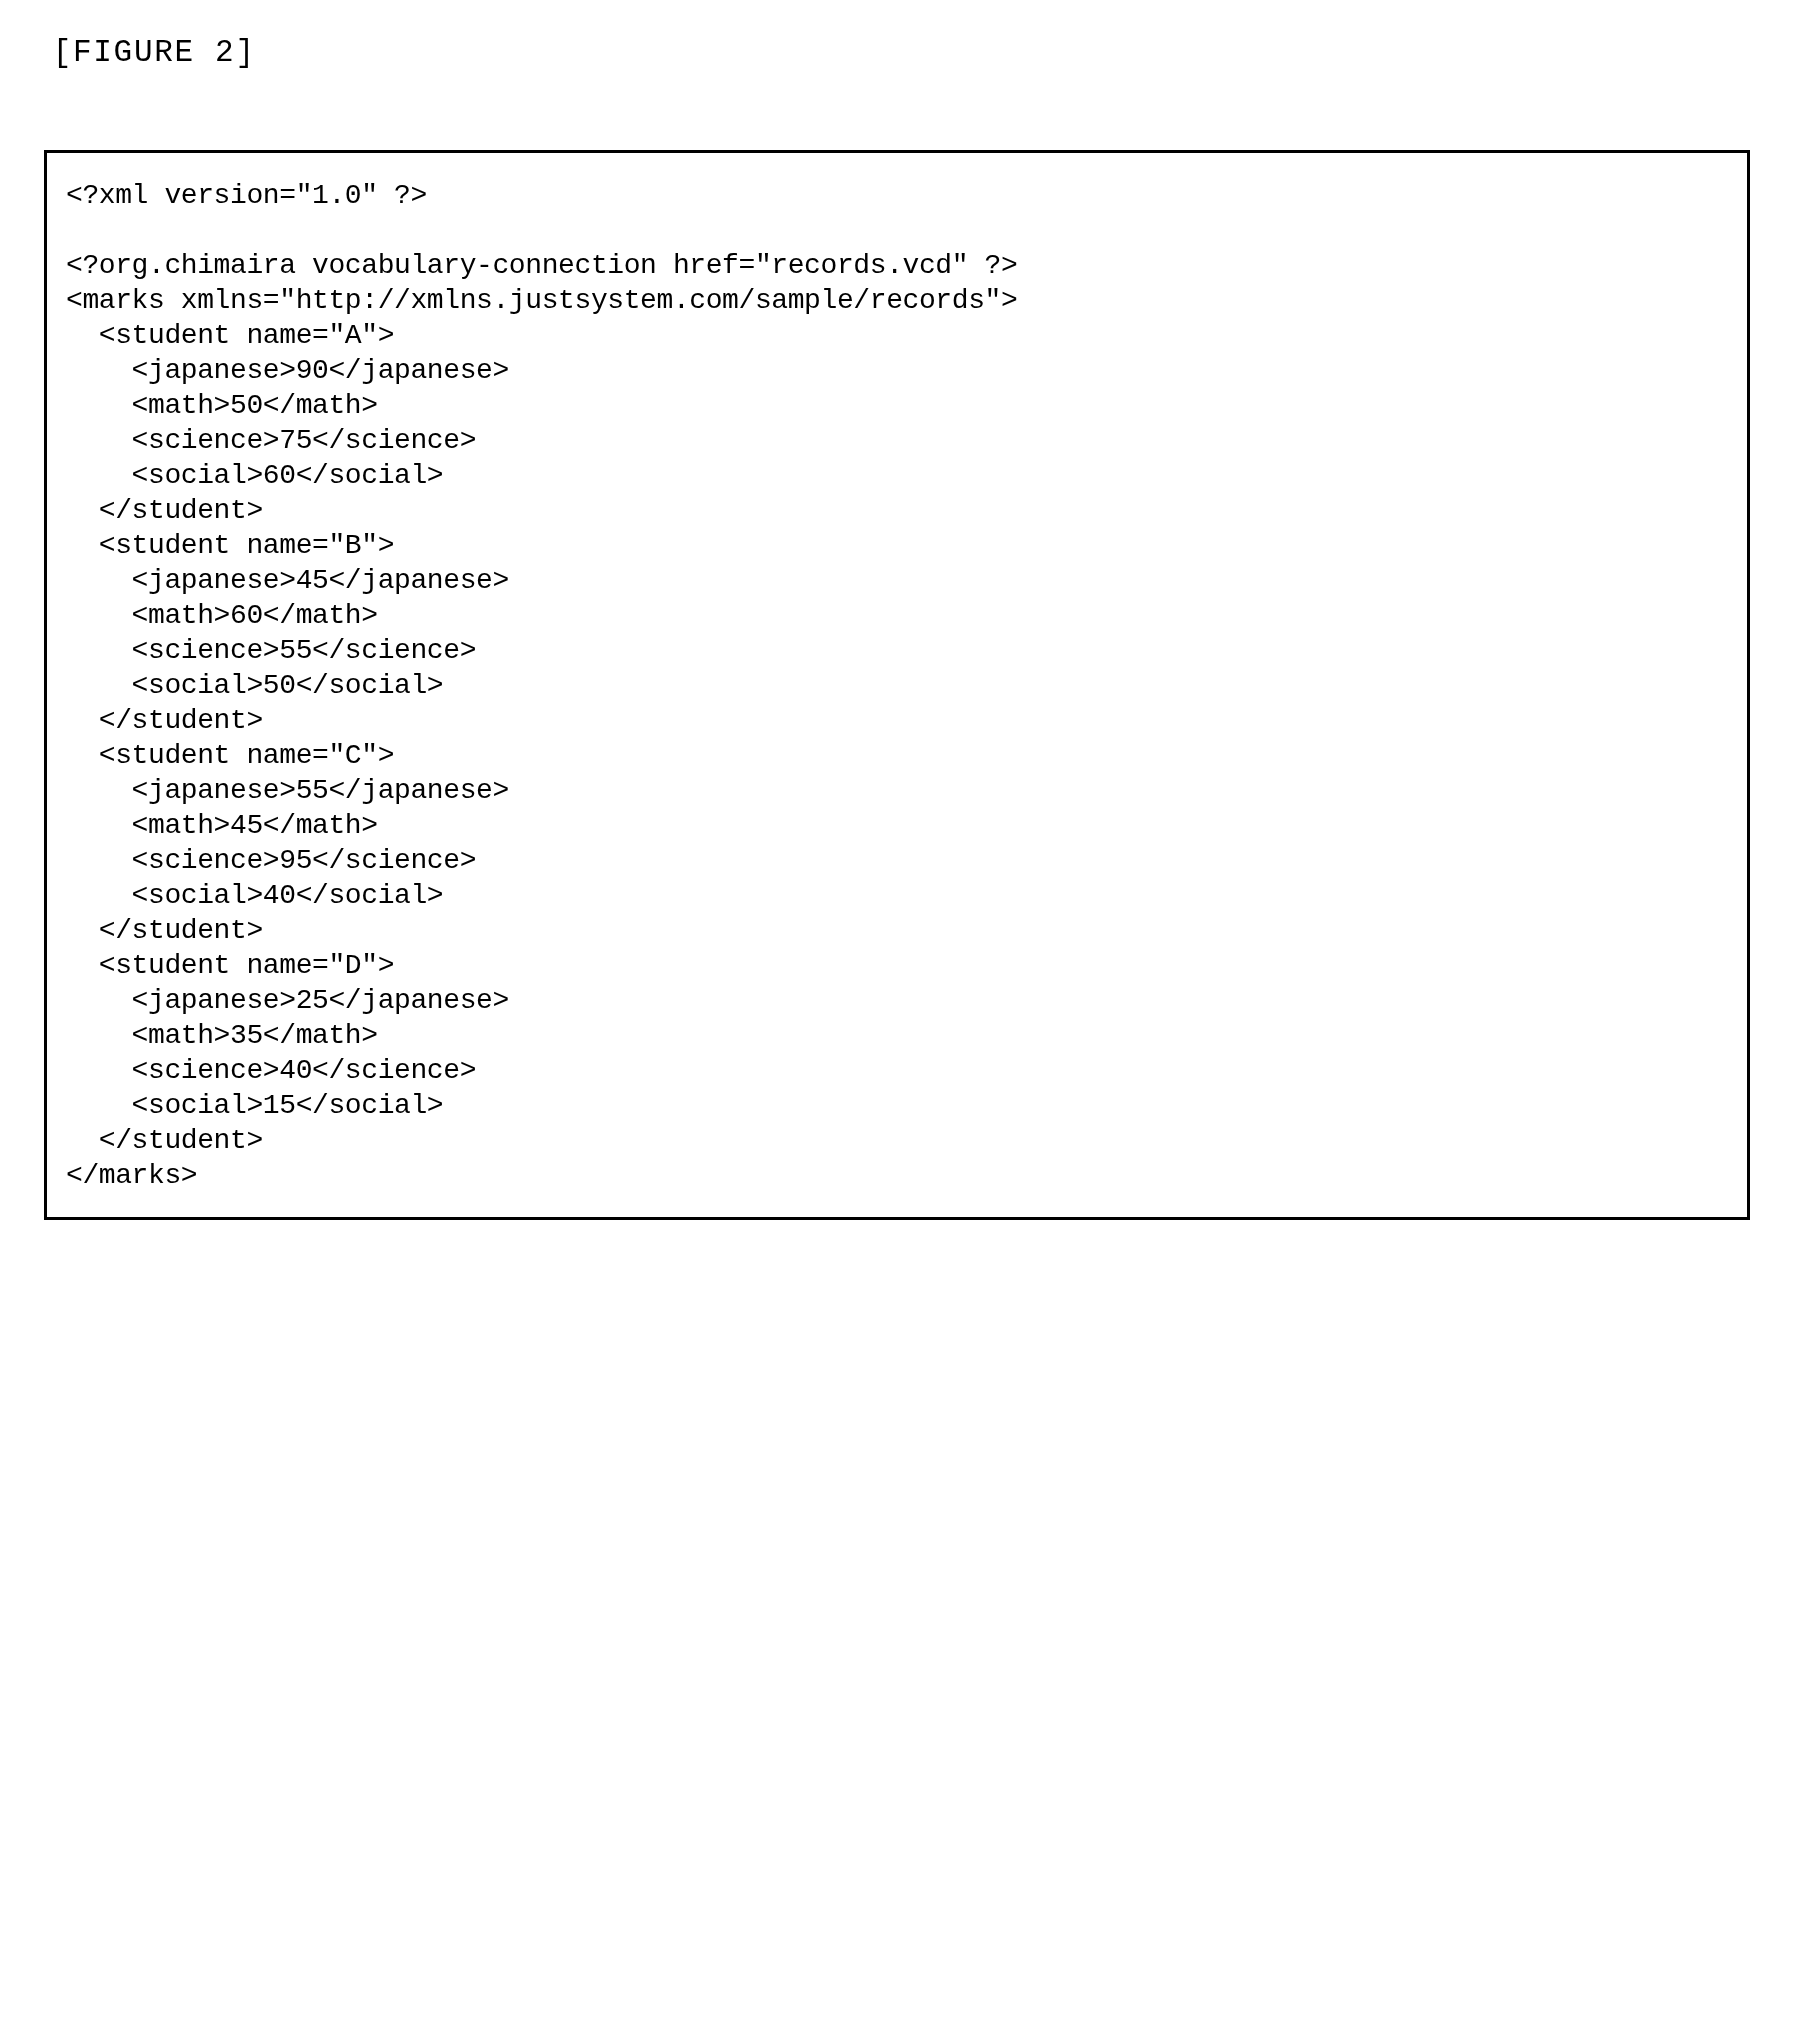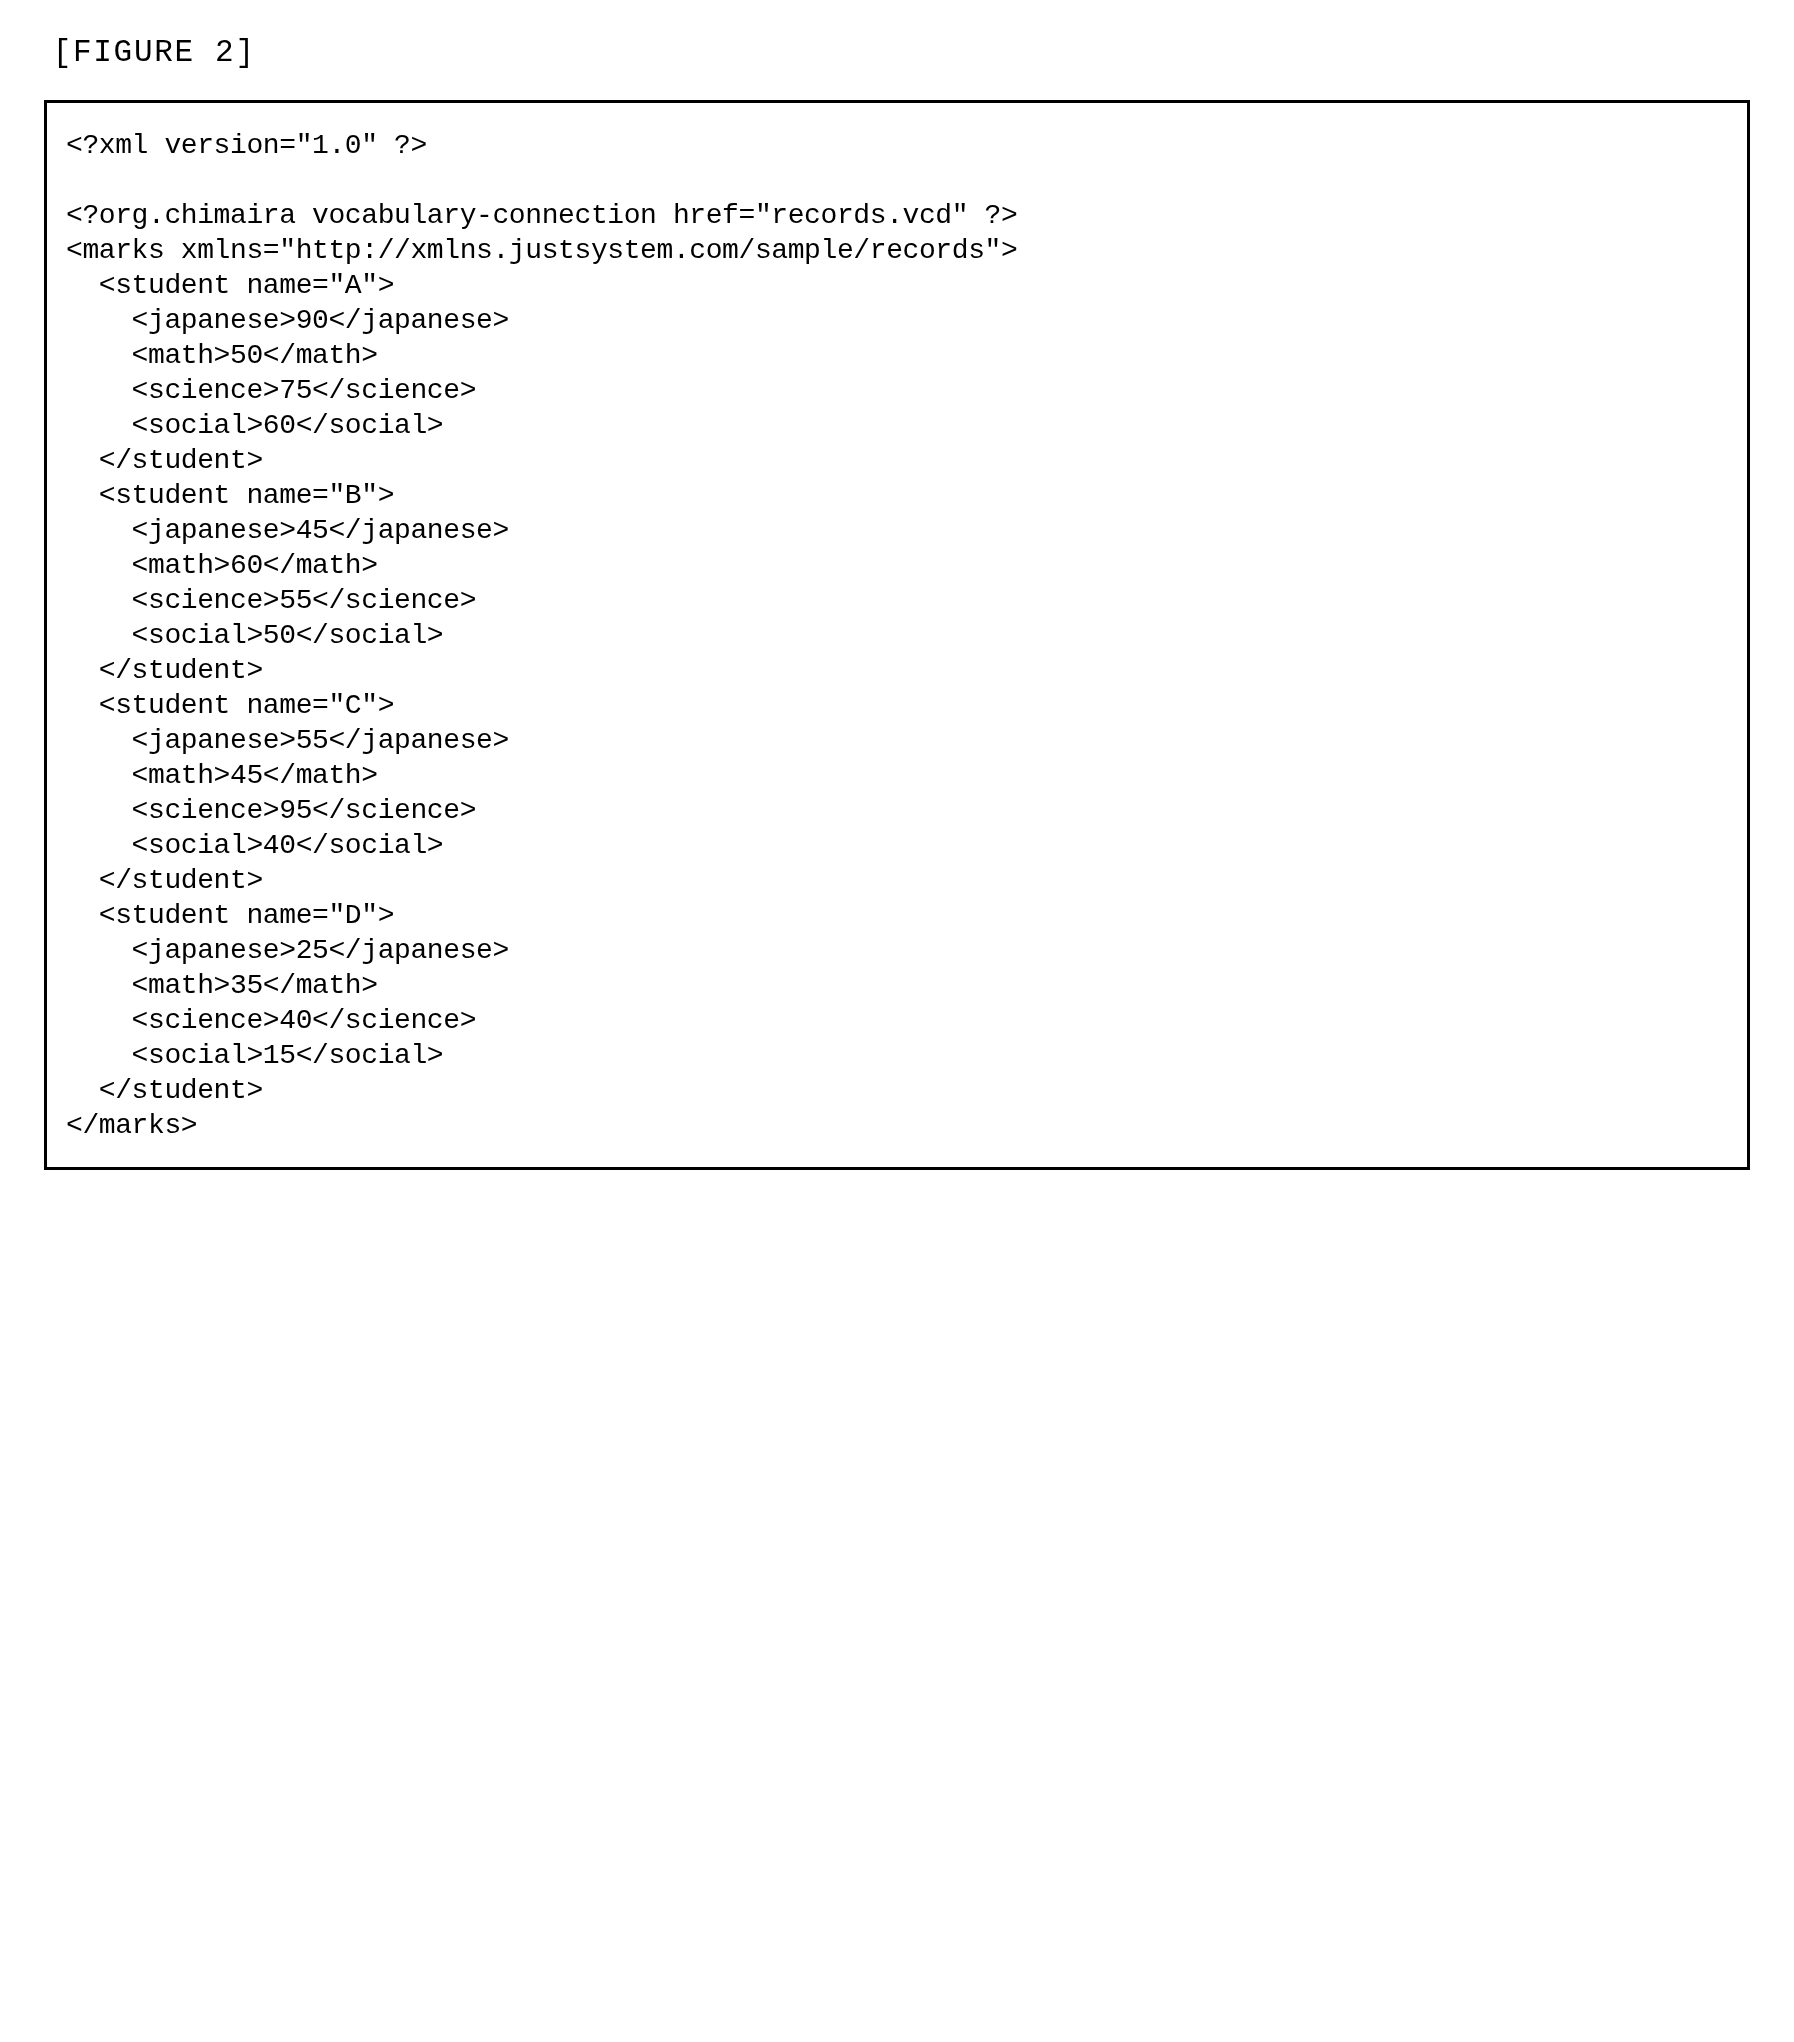--- a/index.html
+++ b/index.html
@@ -9,21 +9,21 @@
     }
     body {
       background: #ffffff;
       font-family: "Courier New", monospace;
       padding: 35px 44px;
     }
     .figure-label {
       font-size: 31px;
       font-weight: normal;
       letter-spacing: 1.7px;
-      margin-bottom: 30px;
+      margin-bottom: 80px;
       margin-left: 8.7px;
     }
     .code-box {
       border: 3.5px solid #000000;
       padding: 24.5px 19px 24.5px 19px;
       width: 100%;
     }
     .code-content {
       font-family: "Courier New", monospace;
       font-size: 28px;

